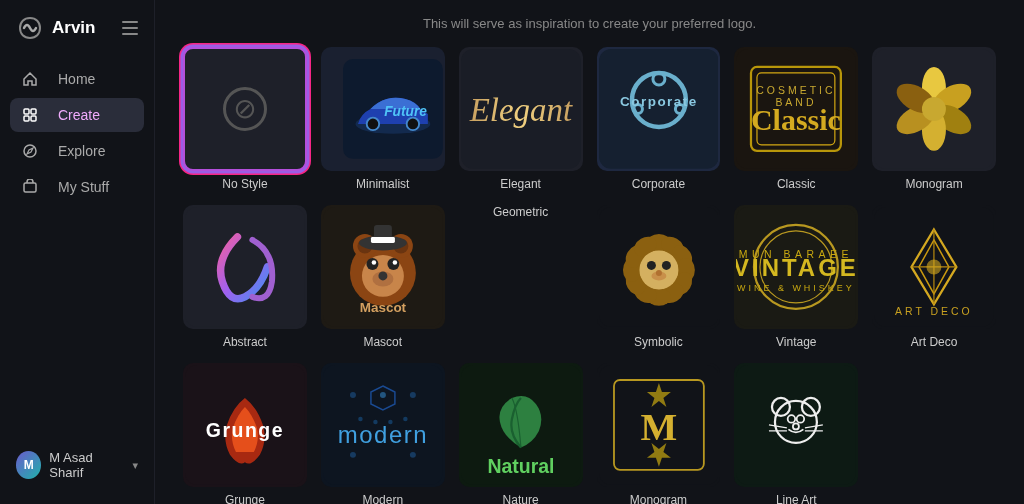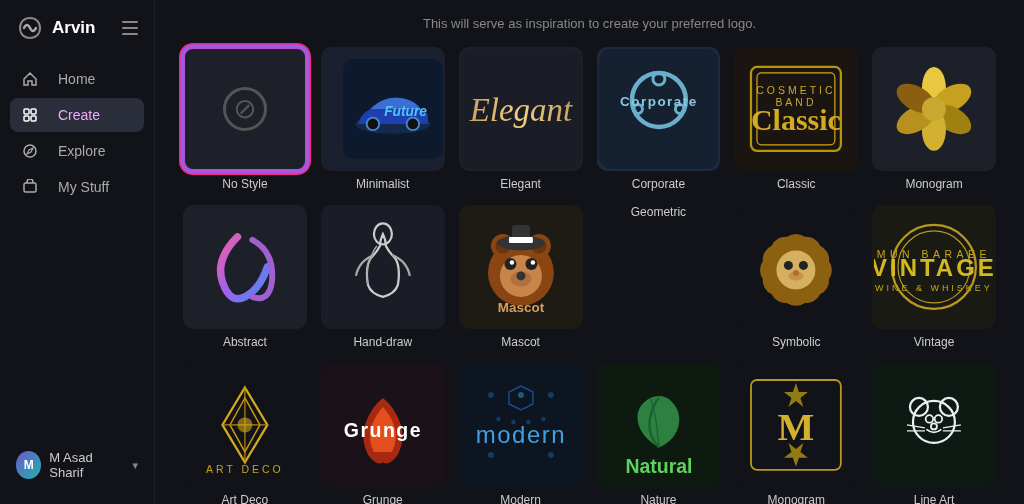--- a/index.html
+++ b/index.html
@@ -349,34 +349,20 @@
               <stop offset="0%" stop-color="#f060a0"></stop>
               <stop offset="50%" stop-color="#a060f0"></stop>
               <stop offset="100%" stop-color="#4090f0"></stop>
             </linearGradient>
           </defs>
         </svg>
       </div>
       <span class="style-label">Abstract</span>
     </div>
 
-    <div class="style-item">
-      <div class="style-thumb thumb-handdraw">
-        <svg viewBox="0 0 80 80" width="100%" height="100%">
-          <rect width="80" height="80" fill="#1a1d26" rx="8"></rect>
-
-          <path d="M40 18 Q38 22 38 26 Q36 30 32 34 Q28 40 30 52 Q32 58 40 60 Q48 58 50 52 Q52 40 48 34 Q44 30 42 26 Q42 22 40 18Z" fill="none" stroke="#ccc" stroke-width="1.5"></path>
-          <path d="M36 26 Q34 28 32 34 Q28 40 30 52" fill="none" stroke="#aaa" stroke-width="1"></path>
-          <ellipse cx="40" cy="18" rx="6" ry="7" fill="none" stroke="#ccc" stroke-width="1.5"></ellipse>
-          <path d="M34 32 Q24 36 22 46" stroke="#aaa" stroke-width="1.5" fill="none"></path>
-          <path d="M46 32 Q56 36 58 46" stroke="#aaa" stroke-width="1.5" fill="none"></path>
-        </svg>
-      </div>
-      <span class="style-label">Hand-draw</span>
-    </div>
 
     <div class="style-item">
       <div class="style-thumb thumb-mascot">
         <svg viewBox="0 0 80 80" width="100%" height="100%">
           <rect width="80" height="80" fill="#1e1a14" rx="8"></rect>
 
           <circle cx="40" cy="44" r="22" fill="#8B4513"></circle>
           <circle cx="28" cy="26" r="8" fill="#8B4513"></circle>
           <circle cx="52" cy="26" r="8" fill="#8B4513"></circle>
           <circle cx="28" cy="26" r="5" fill="#6a3410"></circle>

